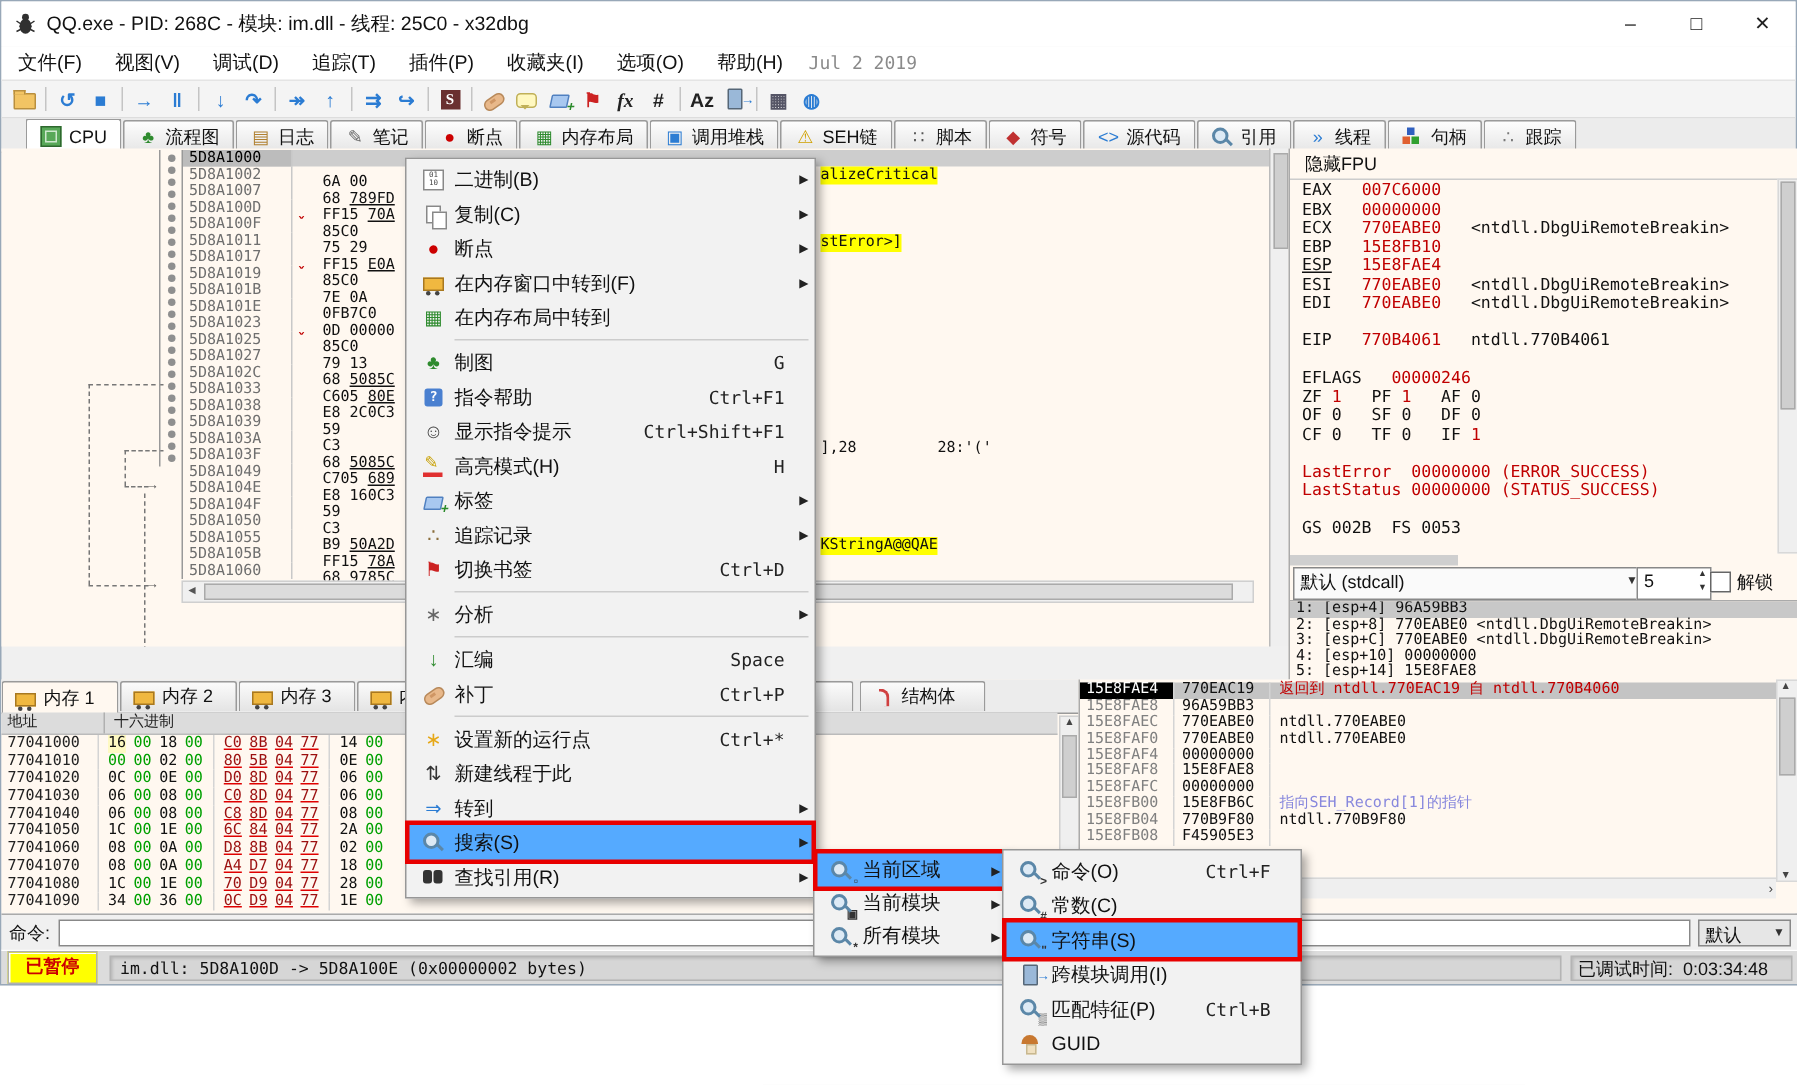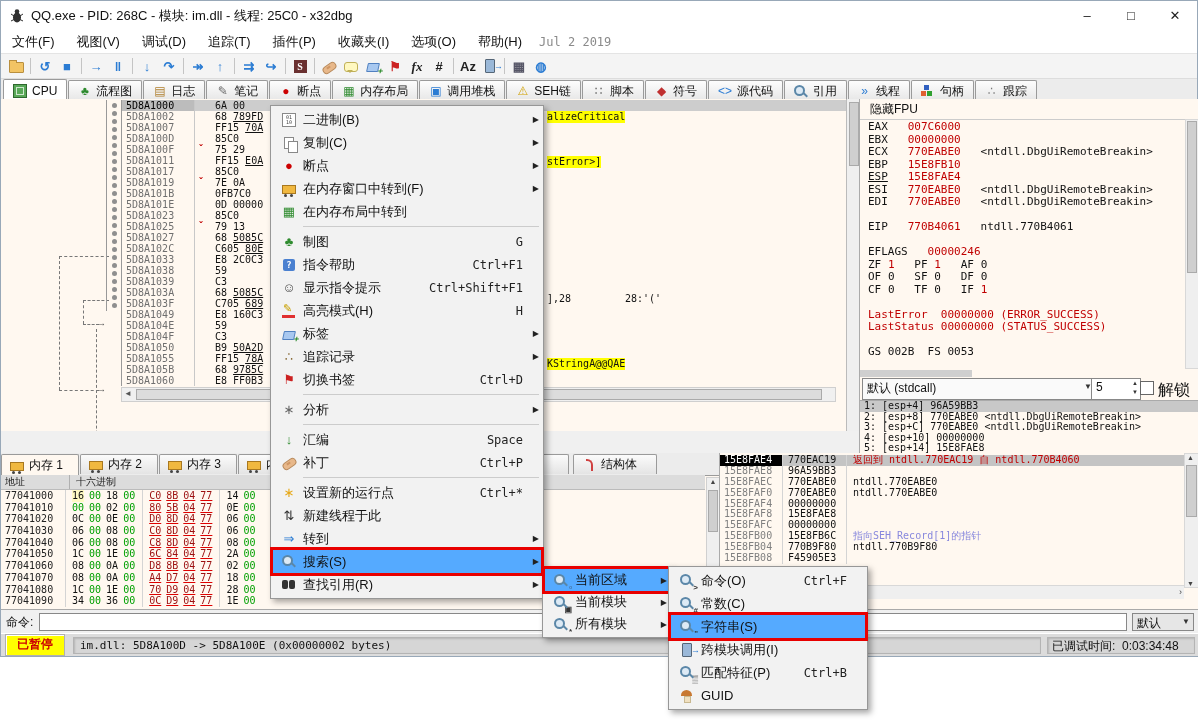--- a/index.html
+++ b/index.html
@@ -11,21 +11,21 @@
   #titlebar .ttl{margin-left:6px;}
   #titlebar .spacer{flex:1;}
   .wbtn{width:44px;text-align:center;font-size:13px;color:#222;height:30px;line-height:30px;}
   #menubar{height:22px;background:#fff;display:flex;align-items:center;font-size:13px;color:#111;border-bottom:1px solid #e4e4e4;}
   .mb-item{padding:0 11px;height:22px;line-height:22px;}
   .mb-date{color:#8a8a8a;font-family:"DejaVu Sans Mono",monospace;font-size:12px;margin-left:6px;}
   #toolbar{height:24px;background:#f4f4f4;display:flex;align-items:center;padding-left:4px;border-bottom:1px solid #ddd;}
   .tbbtn{width:22px;height:20px;display:inline-flex;align-items:center;justify-content:center;font-size:13px;font-weight:bold;color:#2b7cd3;}
   .tbsep{width:1px;height:16px;background:#c4c4c4;margin:0 3px;}
   .tbtext{font-family:"Liberation Serif",serif;font-style:italic;}
-  #tabbar{height:22px;background:#ececec;display:flex;align-items:flex-end;padding-left:2px;border-bottom:1px solid #9a9a9a;}
+  #tabbar{height:22px;background:#ececec;display:flex;align-items:flex-end;padding-left:16px;border-bottom:1px solid #9a9a9a;}
   .tab{height:20px;display:inline-flex;align-items:center;gap:5px;padding:0 9px;font-size:12px;color:#111;background:linear-gradient(#fdfdfd,#e6e6e6);border:1px solid #9a9a9a;border-bottom:none;border-radius:2px 2px 0 0;margin-right:1px;}
   .tab.active{background:#fff;height:22px;margin-bottom:-1px;}
 
   
   .xi{display:inline-block;position:relative;width:14px;height:13px;vertical-align:middle;}
   .glyph{display:inline-block;min-width:13px;text-align:center;line-height:13px;}
   .xi-folder{width:13px;height:9px;background:#f2c464;border:1px solid #b98f3e;border-radius:1px;margin-top:3px;}
   .xi-folder::before{content:"";position:absolute;top:-3px;left:-1px;width:6px;height:2px;background:#f2c464;border:1px solid #b98f3e;border-bottom:none;}
   .xi-copy{width:8px;height:10px;background:#fff;border:1px solid #888;}
   .xi-copy::after{content:"";position:absolute;left:3px;top:3px;width:8px;height:10px;background:#fff;border:1px solid #888;}
@@ -63,21 +63,21 @@
   
   #codepane{position:absolute;left:0;top:98px;width:845px;height:332px;background:#fff8f0;overflow:hidden;}
   .jl{position:absolute;border-color:#777;}
   .dotcol{position:absolute;left:105px;top:1px;width:14px;border-left:1px solid #999;}
   .dot{width:5px;height:5px;border-radius:50%;background:#8f8f8f;margin:3px auto 3px auto;}
   #disasm-rows{position:absolute;left:120px;top:1px;width:724px;border-left:1px solid #999;}
   .drow{display:flex;height:11px;font:10px/11px "DejaVu Sans Mono",monospace;color:#111;white-space:pre;}
   .drow .da{width:68px;padding-left:4px;color:#6f6f6f;}
   .drow .dsp{width:1px;background:#c8c8c8;}
   .drow .dm{width:12px;color:#c00000;text-align:center;font-weight:bold;}
-  .drow .db{padding-left:8px;}
+  .drow .db{padding-left:8px;margin-top:16px;}
   .drow .du{text-decoration:underline;}
   .drow.sel{background:#cdcdcd;}
   .drow.sel .da{background:#bcbcbc;color:#000;}
   .frag{position:absolute;font:10px/12px "DejaVu Sans Mono",monospace;color:#111;white-space:pre;}
   .frag.yel{background:#ffff00;}
   #dhs{position:absolute;left:120px;top:288px;width:713px;height:13px;background:#f0f0f0;border:1px solid #cfcfcf;}
   #dhs .arr{position:absolute;left:2px;top:1px;font-size:8px;color:#555;}
   #dhs .thumb{position:absolute;left:14px;top:1px;width:684px;height:9px;background:#dcdcdc;border:1px solid #aaa;}
   #dvs{position:absolute;left:845px;top:98px;width:13px;height:332px;background:#efefef;border-left:1px solid #bbb;}
   #dvs .thumb{position:absolute;left:2px;top:3px;width:8px;height:62px;background:#cfcfcf;border:1px solid #aaa;}
@@ -91,21 +91,21 @@
   .rline .k{color:#111;} .rline .r{color:#c00000;} .rline .ku{color:#111;text-decoration:underline;}
   #rvs{position:absolute;right:1px;top:20px;width:12px;height:248px;background:#efefef;border:1px solid #d8d8d8;}
   #rvs .thumb{position:absolute;left:1px;top:1px;width:8px;height:150px;background:#cfcfcf;border:1px solid #aaa;}
   #rhs{position:absolute;left:0;top:271px;width:112px;height:7px;background:#cfcfcf;}
   #callrow{position:absolute;left:0;top:279px;width:340px;height:20px;}
   #conv{position:absolute;left:2px;top:0;width:224px;height:18px;border:1px solid #888;background:#fafafa;font-size:12px;padding:1px 4px;color:#111;}
   #conv .dd{position:absolute;right:3px;top:3px;font-size:8px;color:#333;}
   #depth{position:absolute;left:231px;top:0;width:40px;height:18px;border:1px solid #888;background:#fff;font-size:12px;padding:1px 4px;color:#111;}
   #depth .ud{position:absolute;right:2px;top:0px;font-size:6px;line-height:9px;color:#333;}
   #chk{position:absolute;left:280px;top:3px;width:12px;height:12px;border:1px solid #666;background:#fff;}
-  #chklbl{position:absolute;left:298px;top:2px;font-size:16px;color:#111;}
+  #chklbl{position:absolute;left:298px;top:2px;font-size:12px;color:#111;}
   #args{position:absolute;left:0;top:301px;width:340px;height:53px;border-top:1px solid #aaa;background:#fff8f0;overflow:hidden;}
   .argrow{height:10.6px;font:10px/10.6px "DejaVu Sans Mono",monospace;white-space:pre;padding-left:4px;color:#111;}
   .argrow.sel{background:#c8c8c8;}
 
   
   #dump{position:absolute;left:0;top:452px;width:718px;height:156px;background:#fff8f0;}
   #dumptabs{position:absolute;left:0;top:0;width:718px;height:22px;background:#ececec;border-bottom:1px solid #9a9a9a;}
   .dtab{position:absolute;top:1px;height:20px;display:flex;align-items:center;gap:5px;padding:0 8px;font-size:12px;color:#111;background:linear-gradient(#fbfbfb,#e4e4e4);border:1px solid #9a9a9a;border-bottom:none;border-radius:2px 2px 0 0;box-sizing:border-box;}
   .dtab.active{background:#fff8f0;height:22px;}
   #dumphdr{position:absolute;left:0;top:22px;width:704px;height:14px;background:#dcdcdc;border-bottom:1px solid #bbb;font:10px/14px "DejaVu Sans Mono",monospace;color:#222;display:flex;}

